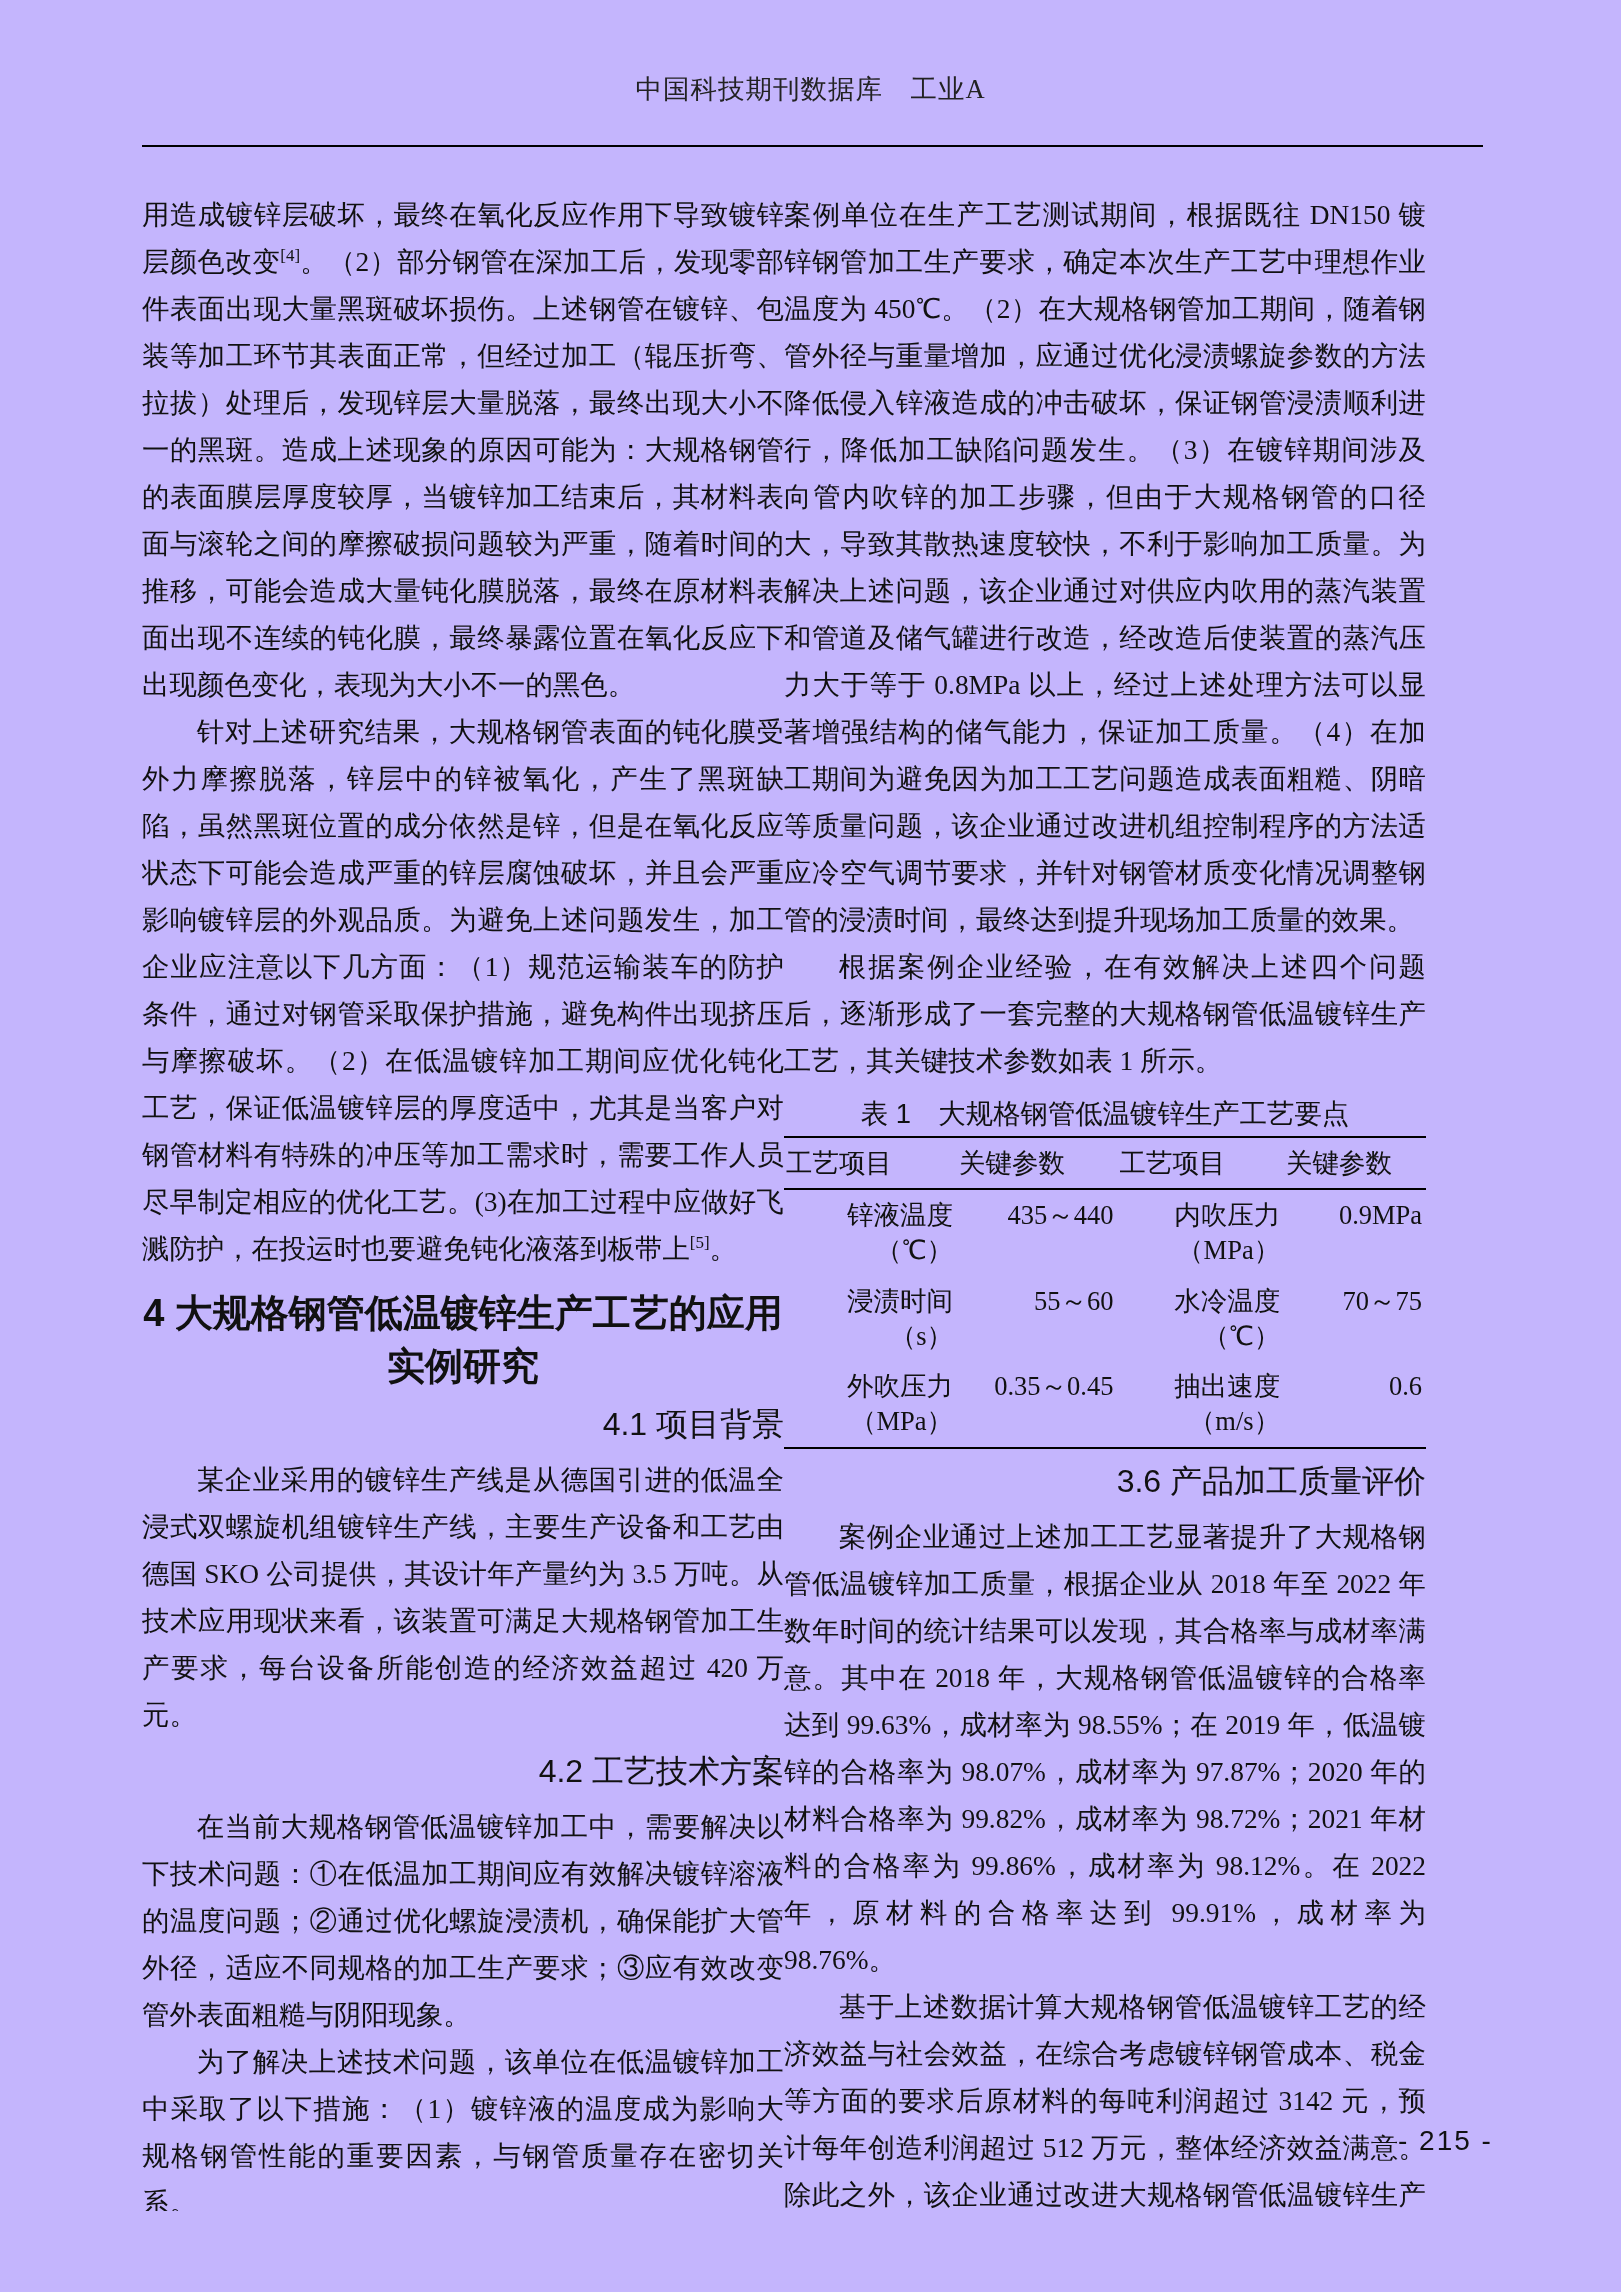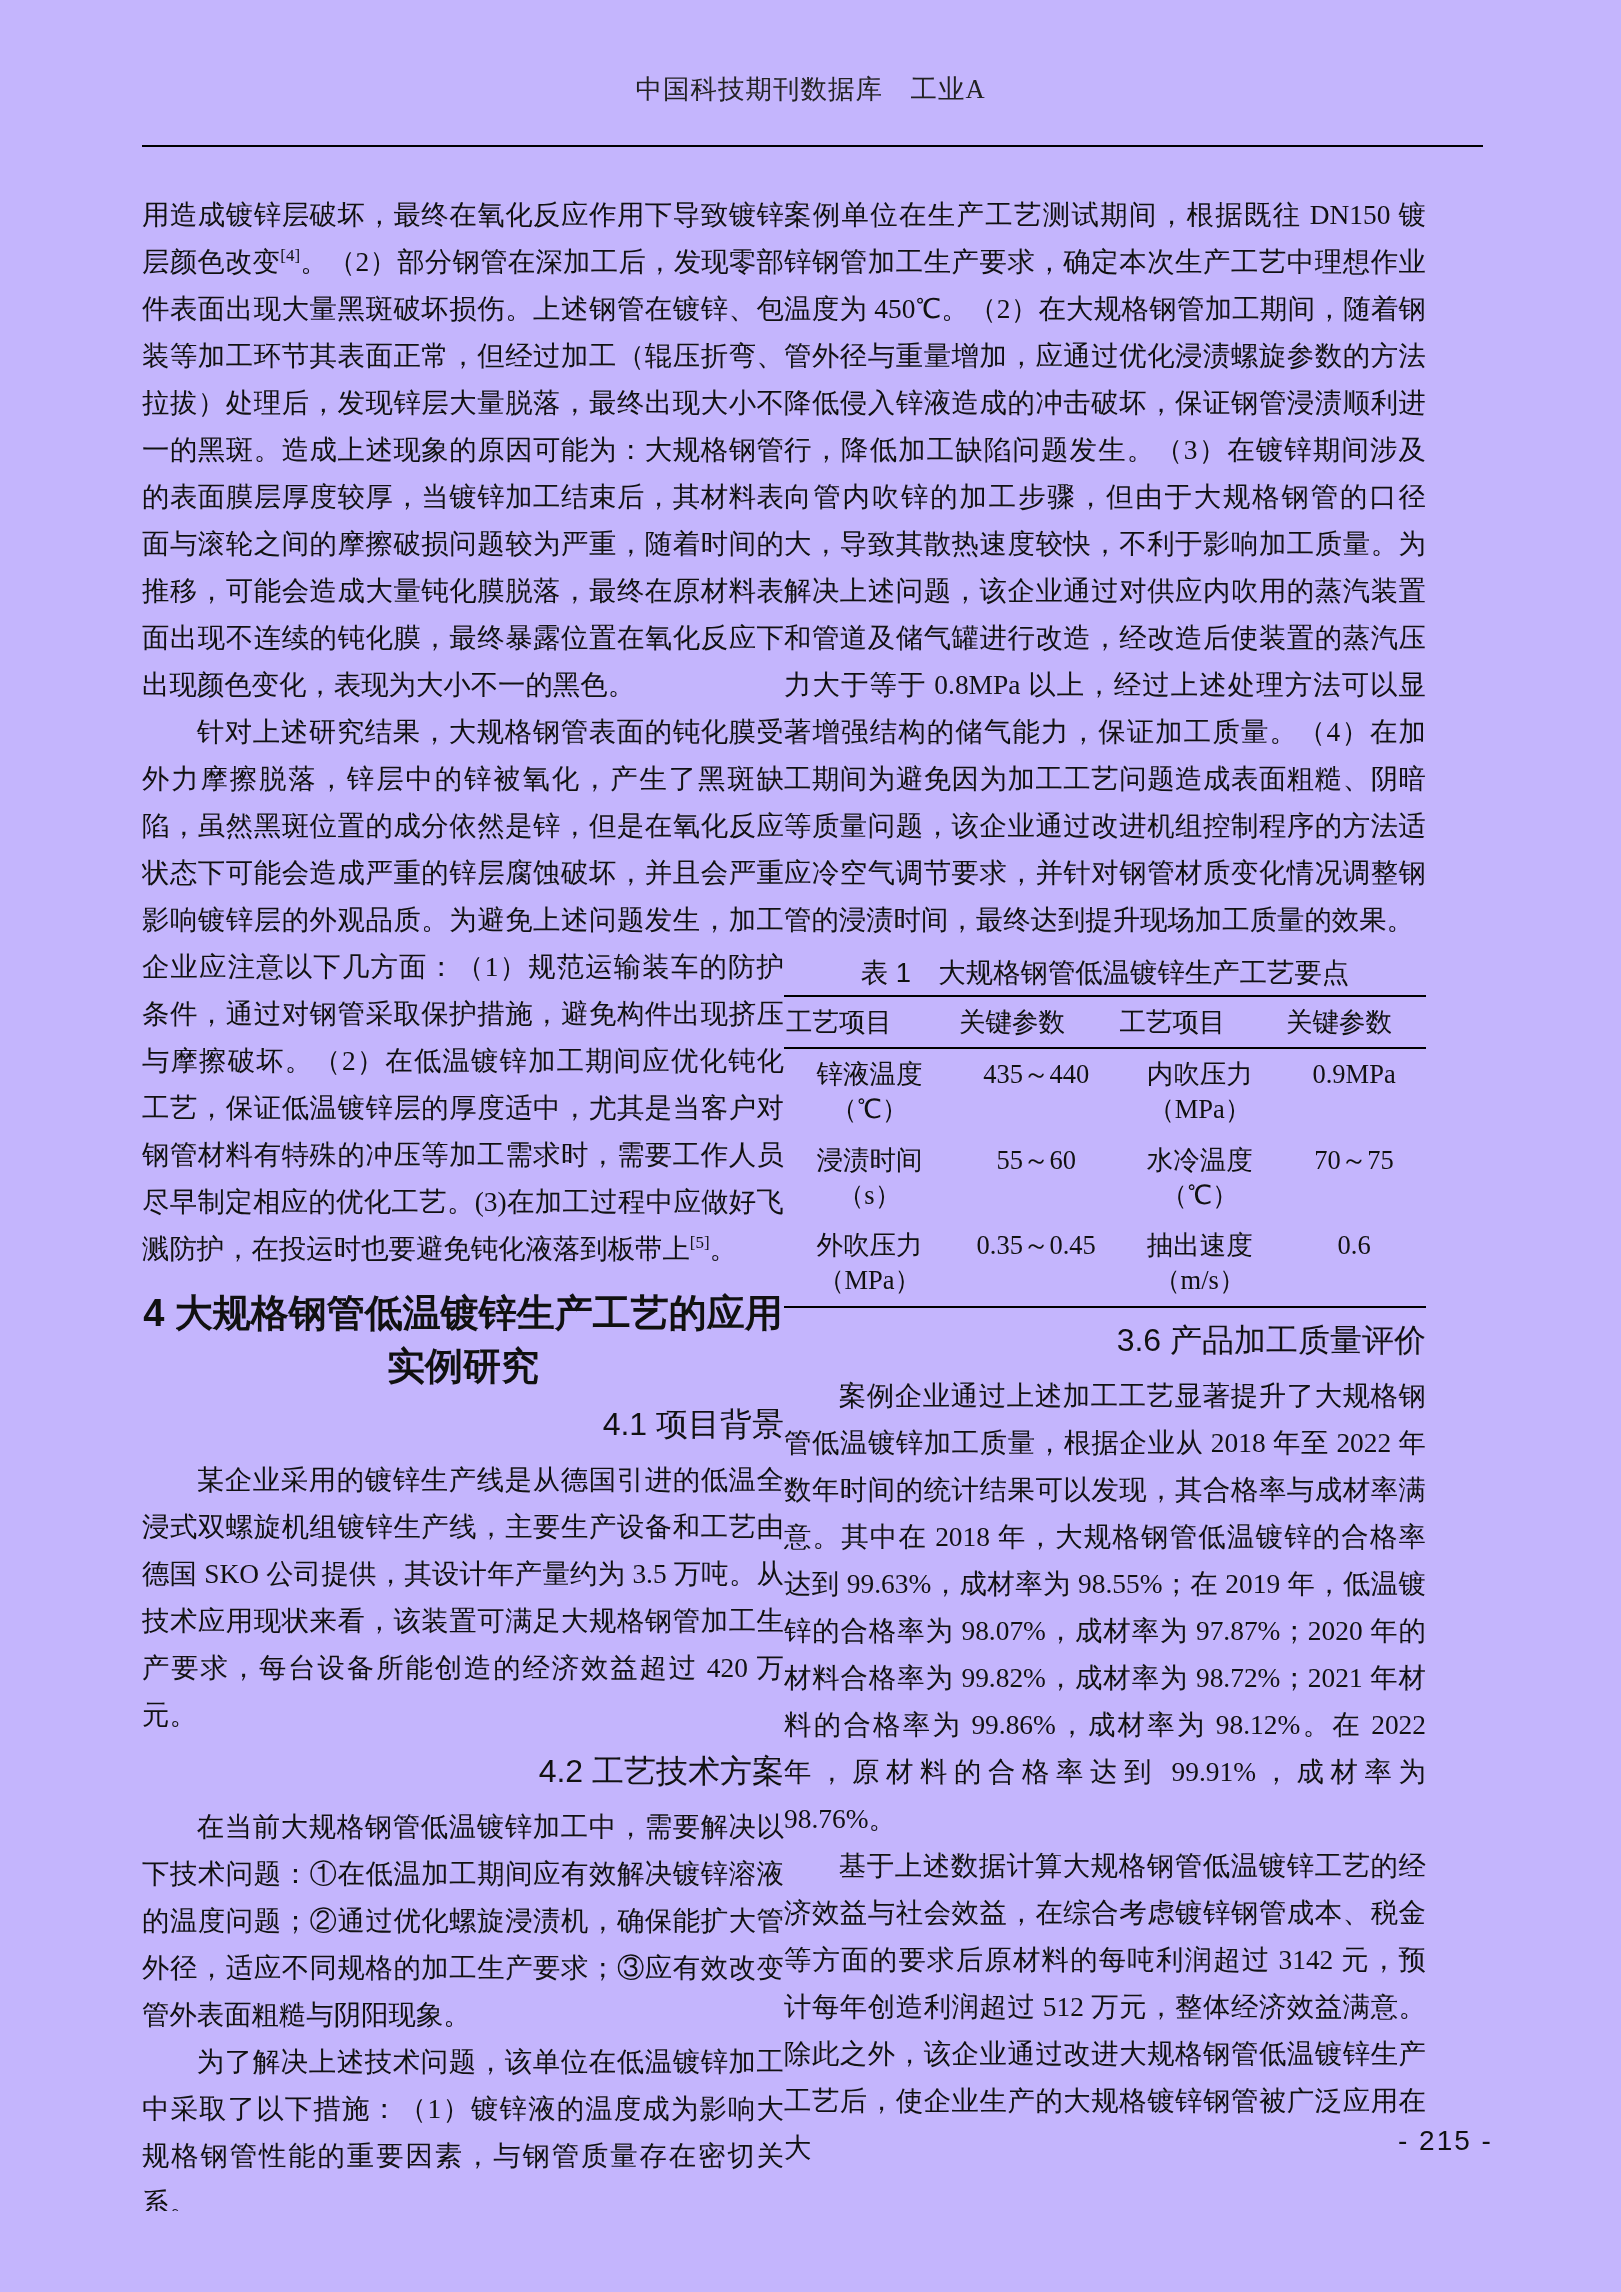--- a/index.html
+++ b/index.html
@@ -88,21 +88,21 @@
     table-layout: fixed;
   }
   table.process-table th {
     font-weight: normal;
     text-align: left;
     vertical-align: top;
     border-bottom: 2px solid #000;
     padding: 7.8px 3.9px 7.8px 2px;
   }
   table.process-table td {
-    text-align: center;
+    text-align: right;
     vertical-align: top;
     padding: 7.8px 3.9px 7.8px 2px;
   }
   .cw1 { width: 27%; }
   .cw2 { width: 25%; }
   .cw3 { width: 26%; }
   .cw4 { width: 22%; }
   .page-number {
     position: absolute;
     top: 2125px;
@@ -139,20 +139,21 @@
       <h3 class="subsection-heading">4.2 工艺技术方案</h3>
 
       <p class="para indent">在当前大规格钢管低温镀锌加工中，需要解决以下技术问题：①在低温加工期间应有效解决镀锌溶液的温度问题；②通过优化螺旋浸渍机，确保能扩大管外径，适应不同规格的加工生产要求；③应有效改变管外表面粗糙与阴阳现象。</p>
 
       <p class="para indent">为了解决上述技术问题，该单位在低温镀锌加工中采取了以下措施：（1）镀锌液的温度成为影响大规格钢管性能的重要因素，与钢管质量存在密切关系。</p>
     </div>
 
     <div class="col">
       <p class="para">案例单位在生产工艺测试期间，根据既往 DN150 镀锌钢管加工生产要求，确定本次生产工艺中理想作业温度为 450℃。（2）在大规格钢管加工期间，随着钢管外径与重量增加，应通过优化浸渍螺旋参数的方法降低侵入锌液造成的冲击破坏，保证钢管浸渍顺利进行，降低加工缺陷问题发生。（3）在镀锌期间涉及向管内吹锌的加工步骤，但由于大规格钢管的口径大，导致其散热速度较快，不利于影响加工质量。为解决上述问题，该企业通过对供应内吹用的蒸汽装置和管道及储气罐进行改造，经改造后使装置的蒸汽压力大于等于 0.8MPa 以上，经过上述处理方法可以显著增强结构的储气能力，保证加工质量。（4）在加工期间为避免因为加工工艺问题造成表面粗糙、阴暗等质量问题，该企业通过改进机组控制程序的方法适应冷空气调节要求，并针对钢管材质变化情况调整钢管的浸渍时间，最终达到提升现场加工质量的效果。</p>
 
+      <p class="para indent">根据案例企业经验，在有效解决上述四个问题后，逐渐形成了一套完整的大规格钢管低温镀锌生产工艺，其关键技术参数如表 1 所示。</p>
 
       <div class="table-caption">表 1　大规格钢管低温镀锌生产工艺要点</div>
 
       <table class="process-table">
         <thead>
           <tr>
             <th class="cw1">工艺项目</th>
             <th class="cw2">关键参数</th>
             <th class="cw3">工艺项目</th>
             <th class="cw4">关键参数</th>

